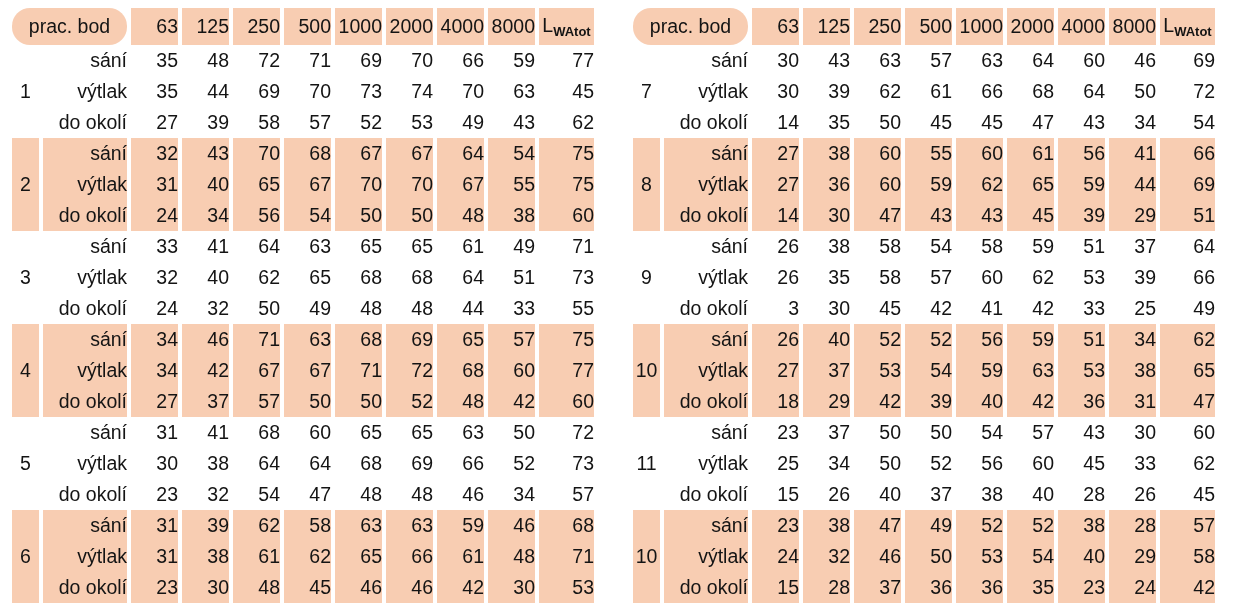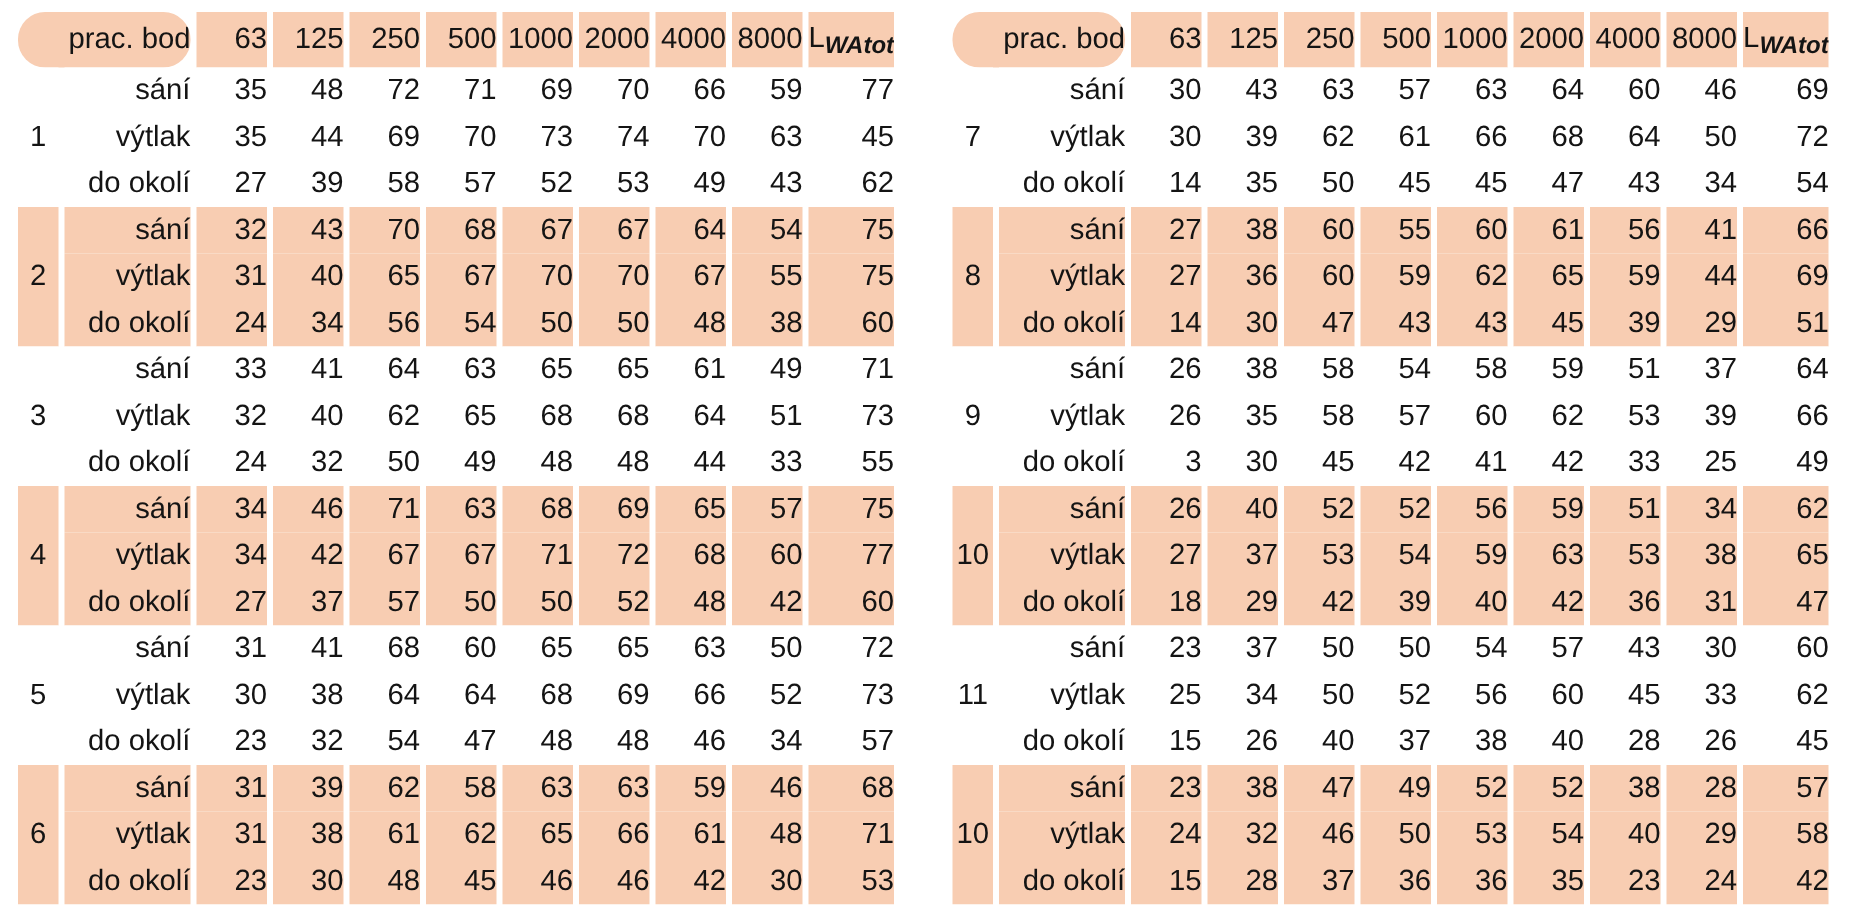--- a/index.html
+++ b/index.html
@@ -30,29 +30,28 @@
     font-size: 19.5px;
     color: #141414;
     font-weight: normal;
     vertical-align: middle;
   }
   thead th {
     height: 37px;
     background: #f8cdb2;
     font-weight: bold;
   }
-  th.label-head { text-align: right; padding-left: 9px; border-radius: 18px; }
+  th.label-head { text-align: center; padding-left: 9px; border-radius: 18px; }
   th.freq-head  { text-align: right; padding-right: 7px; }
   th.total-head { text-align: center; }
   .lsub {
-    font-size: 16px;
+    font-size: 13px;
     font-weight: bold;
     vertical-align: -4px;
     letter-spacing: 0px;
-    font-style: italic;
   }
   tbody td { height: 30px; background: #ffffff; }
   td.num      { text-align: center; }
   td.rowlabel { text-align: right; padding-right: 5px; }
   td.val      { text-align: right; padding-right: 11px; }
   tr.alt td   { background: #f8cdb2; }
 </style>
 </head>
 <body>
 

